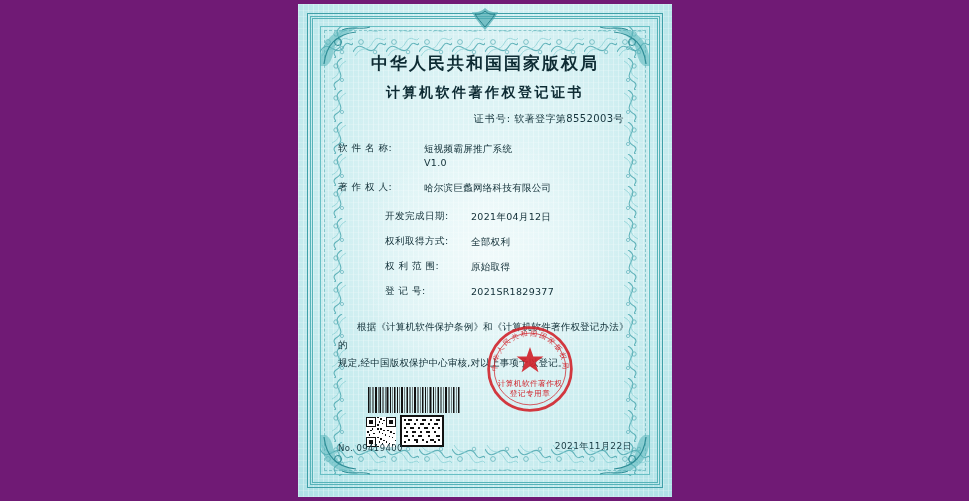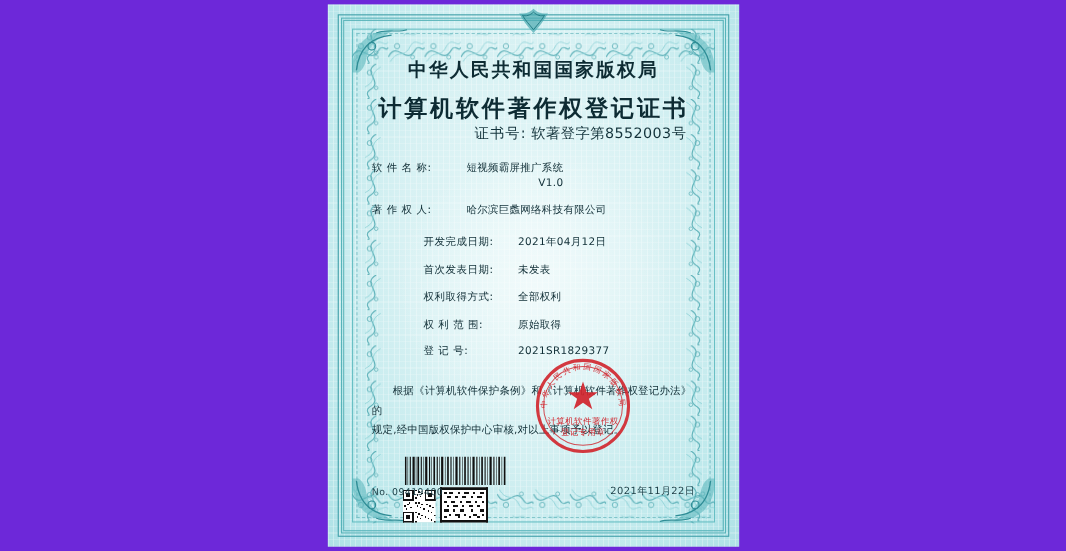--- a/index.html
+++ b/index.html
@@ -10,21 +10,21 @@
   body {
     width: 969px;
     height: 501px;
     overflow: hidden;
     font-family: "Liberation Sans", sans-serif;
   }
   #stage {
     position: relative;
     width: 969px;
     height: 501px;
-    background: #6d28d9;
+    background: #701a75;
   }
   
   #certificate {
     position: absolute;
     left: 298px;
     top: 4px;
     width: 374px;
     height: 493px;
     background:
       radial-gradient(ellipse at 50% 42%, #e6f7f8 0%, #d7f1f3 45%, #bfe9ec 78%, #aee1e6 100%);
@@ -111,29 +111,30 @@
     font-family: "DejaVu Sans", "Liberation Sans", sans-serif;
     color: #0d2b33;
     letter-spacing: 2px;
   }
   #title-line1 {
     font-size: 17px;
     font-weight: 700;
     margin-top: 4px;
   }
   #title-line2 {
-    font-size: 21px;
+    font-size: 14px;
     font-weight: 700;
     margin-top: 9px;
     letter-spacing: 2.5px;
   }
   #cert-number-row {
+    margin-top: 10px;
     text-align: right;
     padding-right: 8px;
-    font-size: 13px;
+    font-size: 10px;
     color: #14333b;
     font-family: "DejaVu Sans", "Liberation Sans", sans-serif;
   }
   #cert-number-row .cn-label { letter-spacing: 1px; }
   #cert-number-row .cn-value { letter-spacing: 0.4px; }
 
   .field {
     display: flex;
     align-items: flex-start;
     margin-top: 11px;
@@ -147,21 +148,20 @@
     letter-spacing: 0.5px;
     white-space: nowrap;
   }
   .field-value {
     font-size: 9.5px;
     letter-spacing: 0.3px;
     line-height: 1.45;
   }
   .field-value .second-line {
     display: block;
-    text-align: right;
   }
   #fields-block-1 { margin-top: 16px; }
   #fields-block-2 { margin-top: 16px; padding-left: 47px; }
 
   #statement {
     margin-top: 20px;
     font-size: 9.5px;
     line-height: 1.9;
     color: #102e36;
     font-family: "DejaVu Sans", "Liberation Sans", sans-serif;
@@ -359,24 +359,20 @@
         <div class="field">
           <div class="field-label">著 作 权 人:</div>
           <div class="field-value">哈尔滨巨蠡网络科技有限公司</div>
         </div>
       </div>
 
       <div id="fields-block-2">
         <div class="field">
           <div class="field-label">开发完成日期:</div>
           <div class="field-value">2021年04月12日</div>
-        </div>
-        <div class="field">
-          <div class="field-label">首次发表日期:</div>
-          <div class="field-value">未发表</div>
         </div>
         <div class="field">
           <div class="field-label">权利取得方式:</div>
           <div class="field-value">全部权利</div>
         </div>
         <div class="field">
           <div class="field-label">权 利 范 围:</div>
           <div class="field-value">原始取得</div>
         </div>
         <div class="field">

